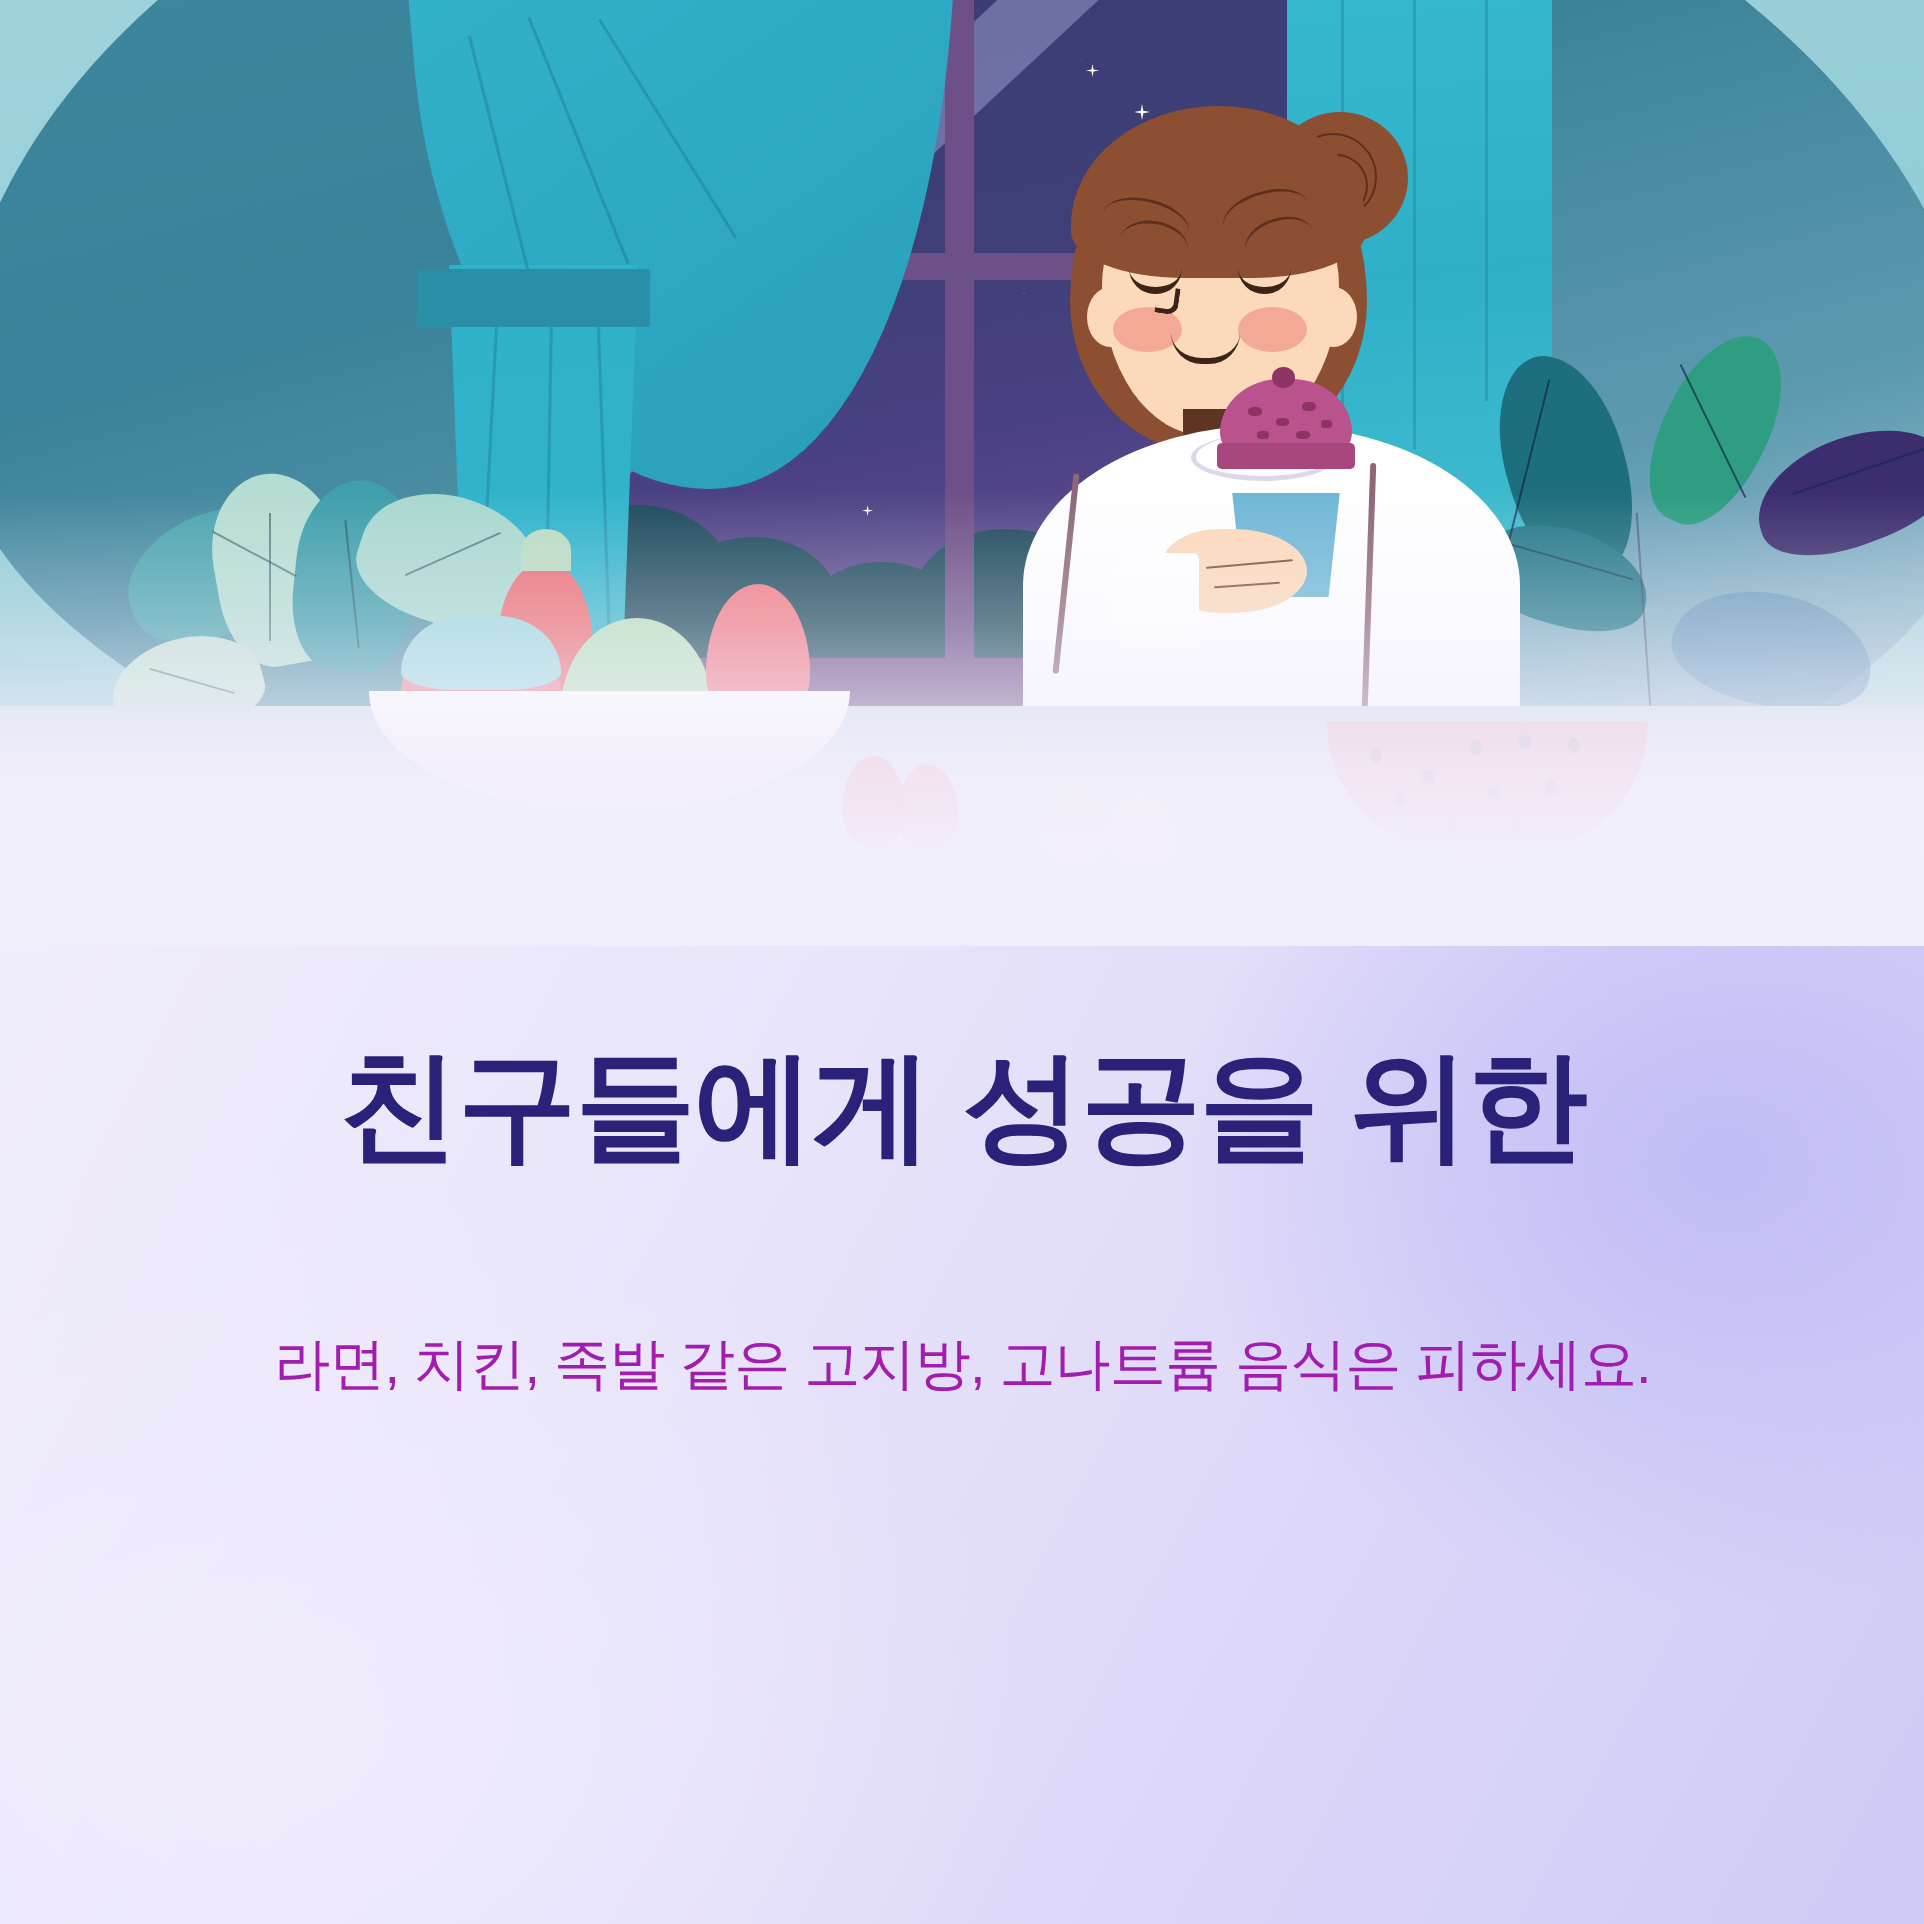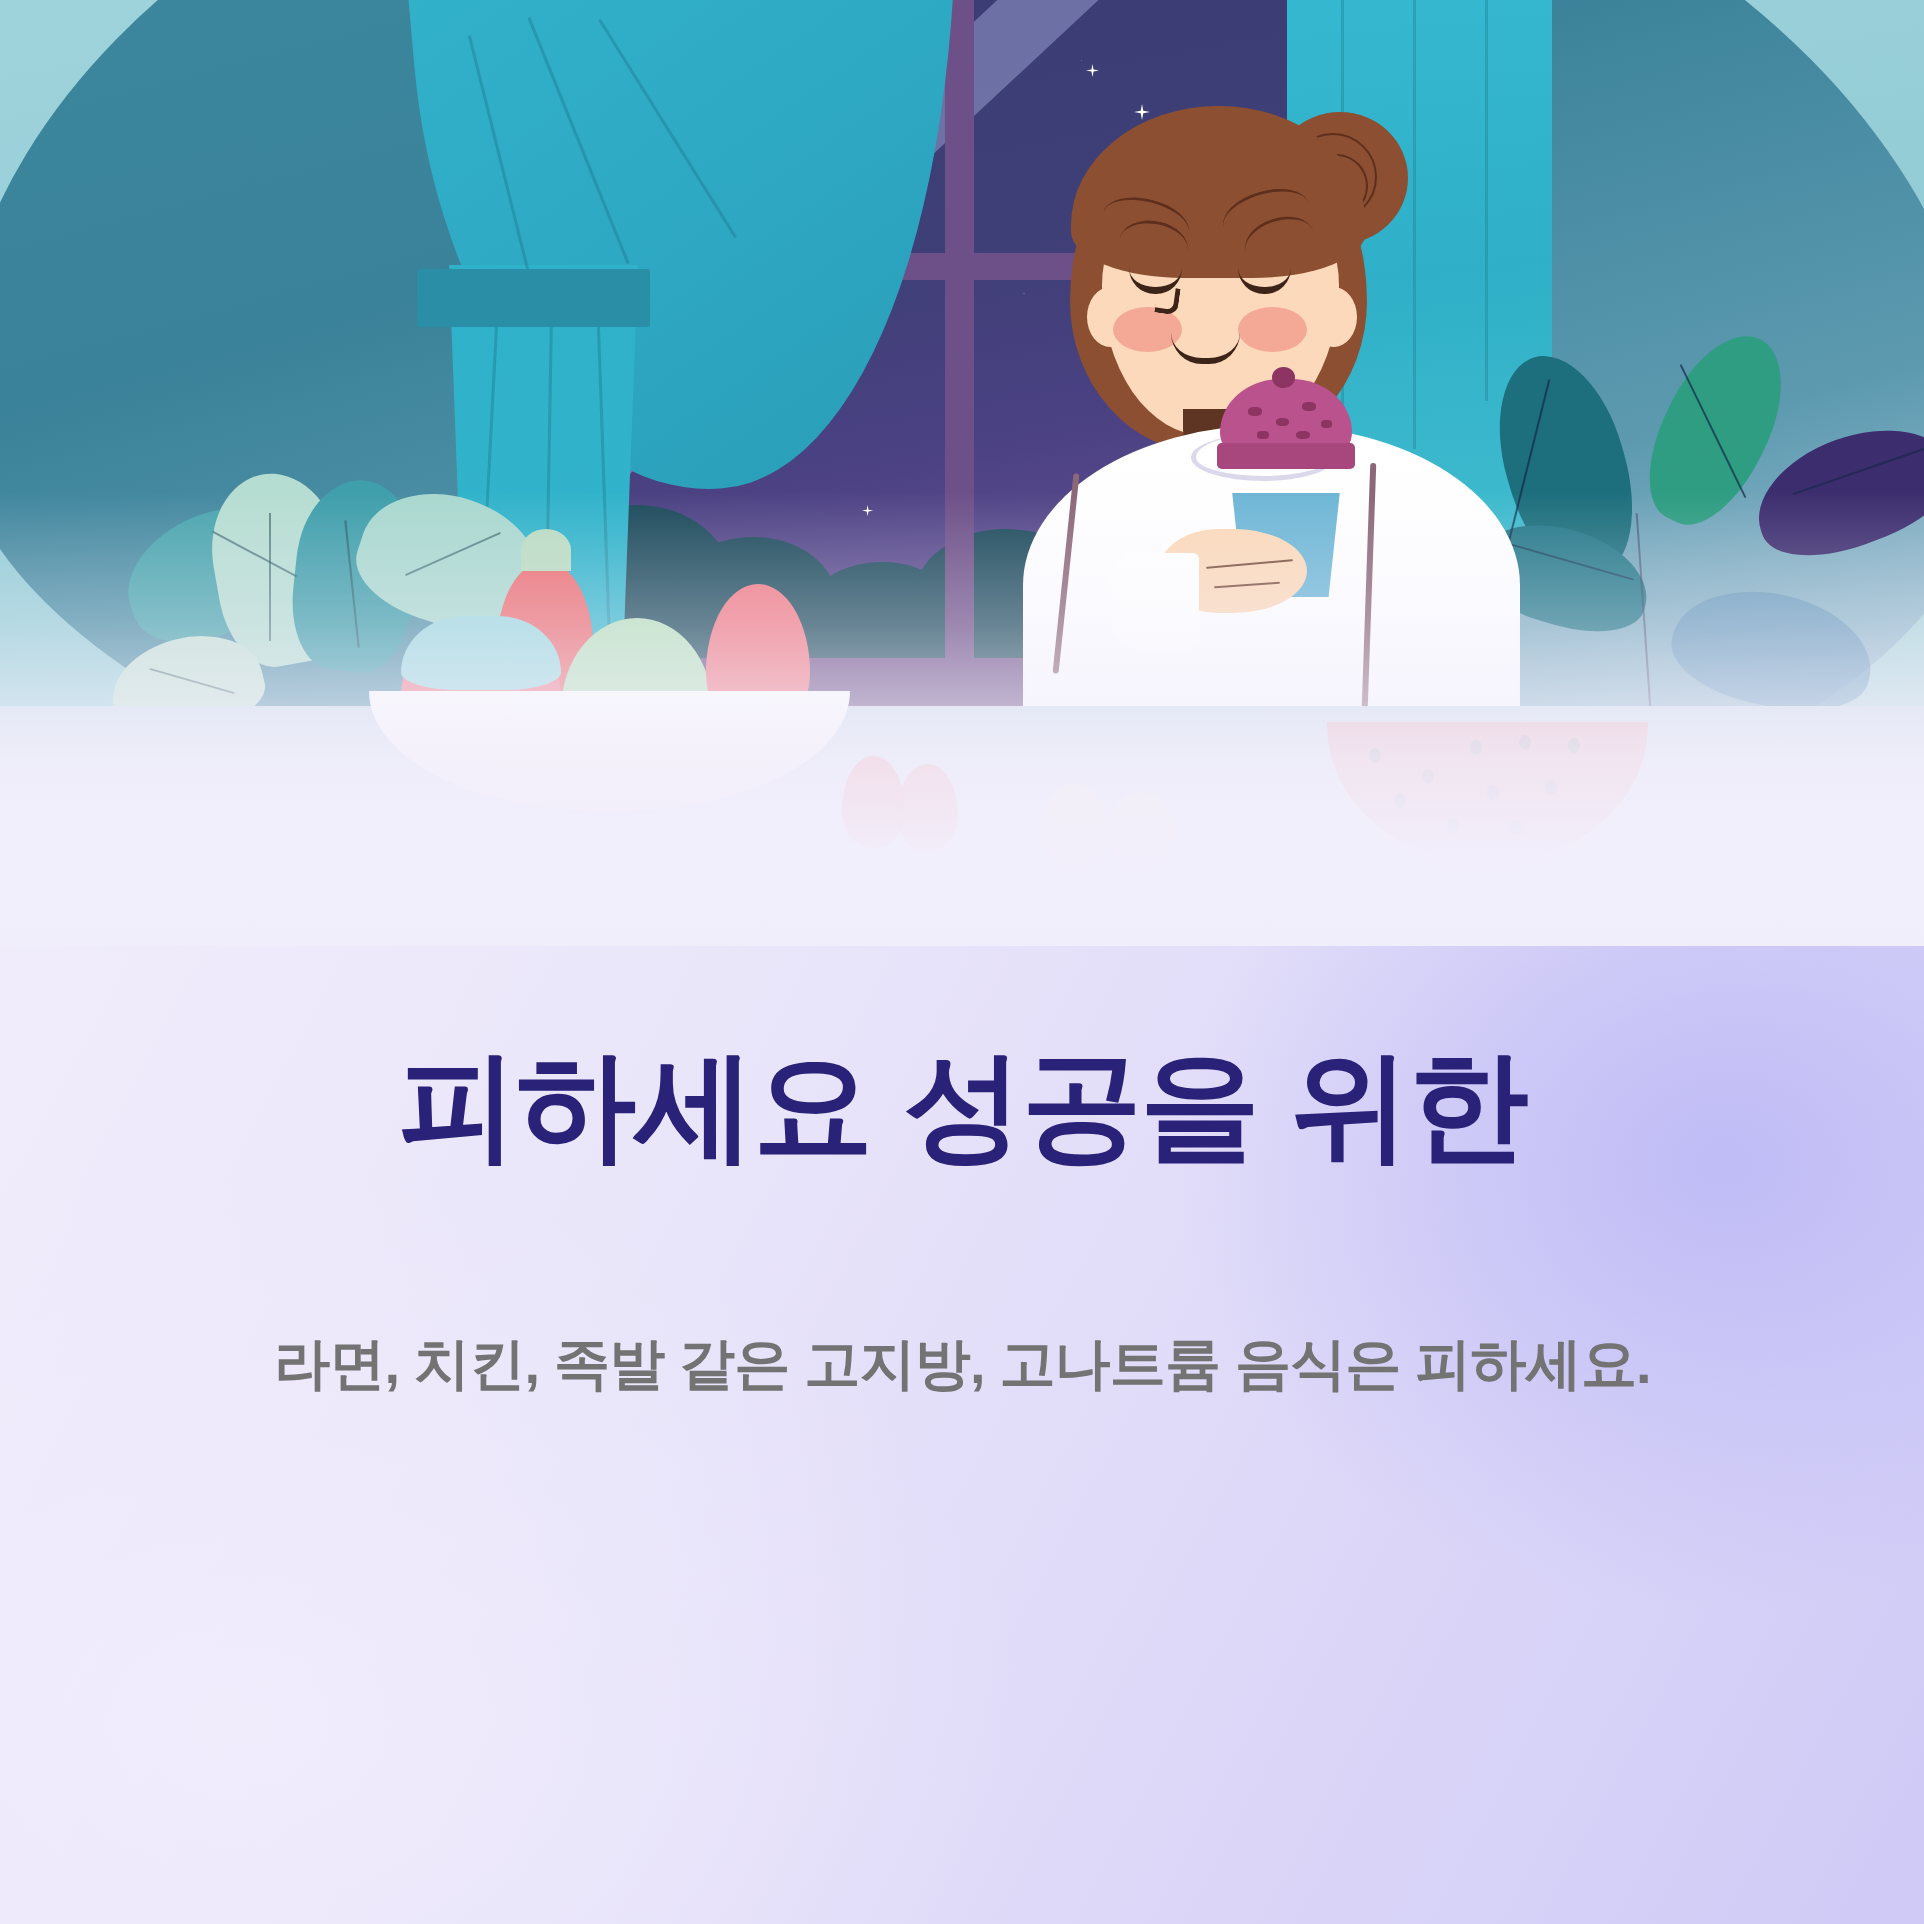--- a/index.html
+++ b/index.html
@@ -229,22 +229,22 @@
   .text-wrap {
     position:absolute; left:0; top:1035px; width:1925px;
     text-align:center; z-index:200;
   }
   .headline {
     font-size:120px; font-weight:700; line-height:1.18;
     color:#2a2178; letter-spacing:-1.6px;
   }
   .body-copy {
     margin-top:138px;
-    font-size:56px; font-weight:700; line-height:1.74;
-    color:#737373; letter-spacing:-0.8px;
+    font-size:56px; font-weight:400; line-height:1.74;
+    color:#a21caf; letter-spacing:-0.8px;
   }
 </style>
 </head>
 <body>
 
 <div id="card">
 
   <div class="bottom-plate"></div>
 
   <div class="illus">
@@ -409,21 +409,21 @@
       <div class="seed" style="left:218px; top:58px;"></div>
       <div class="seed" style="left:120px; top:96px;"></div>
       <div class="seed" style="left:183px; top:98px;"></div>
     </div>
 
     <div class="illus-fade"></div>
   </div>
 
   <div class="text-wrap">
     <div class="headline">
-      <div>피하세요 성공을 위한</div>
+      <div>친구들에게 성공을 위한</div>
     </div>
     <div class="body-copy">
       <div>라면, 치킨, 족발 같은 고지방, 고나트륨 음식은 피하세요.</div>
     </div>
   </div>
 
 </div>
 
 
 </body></html>

